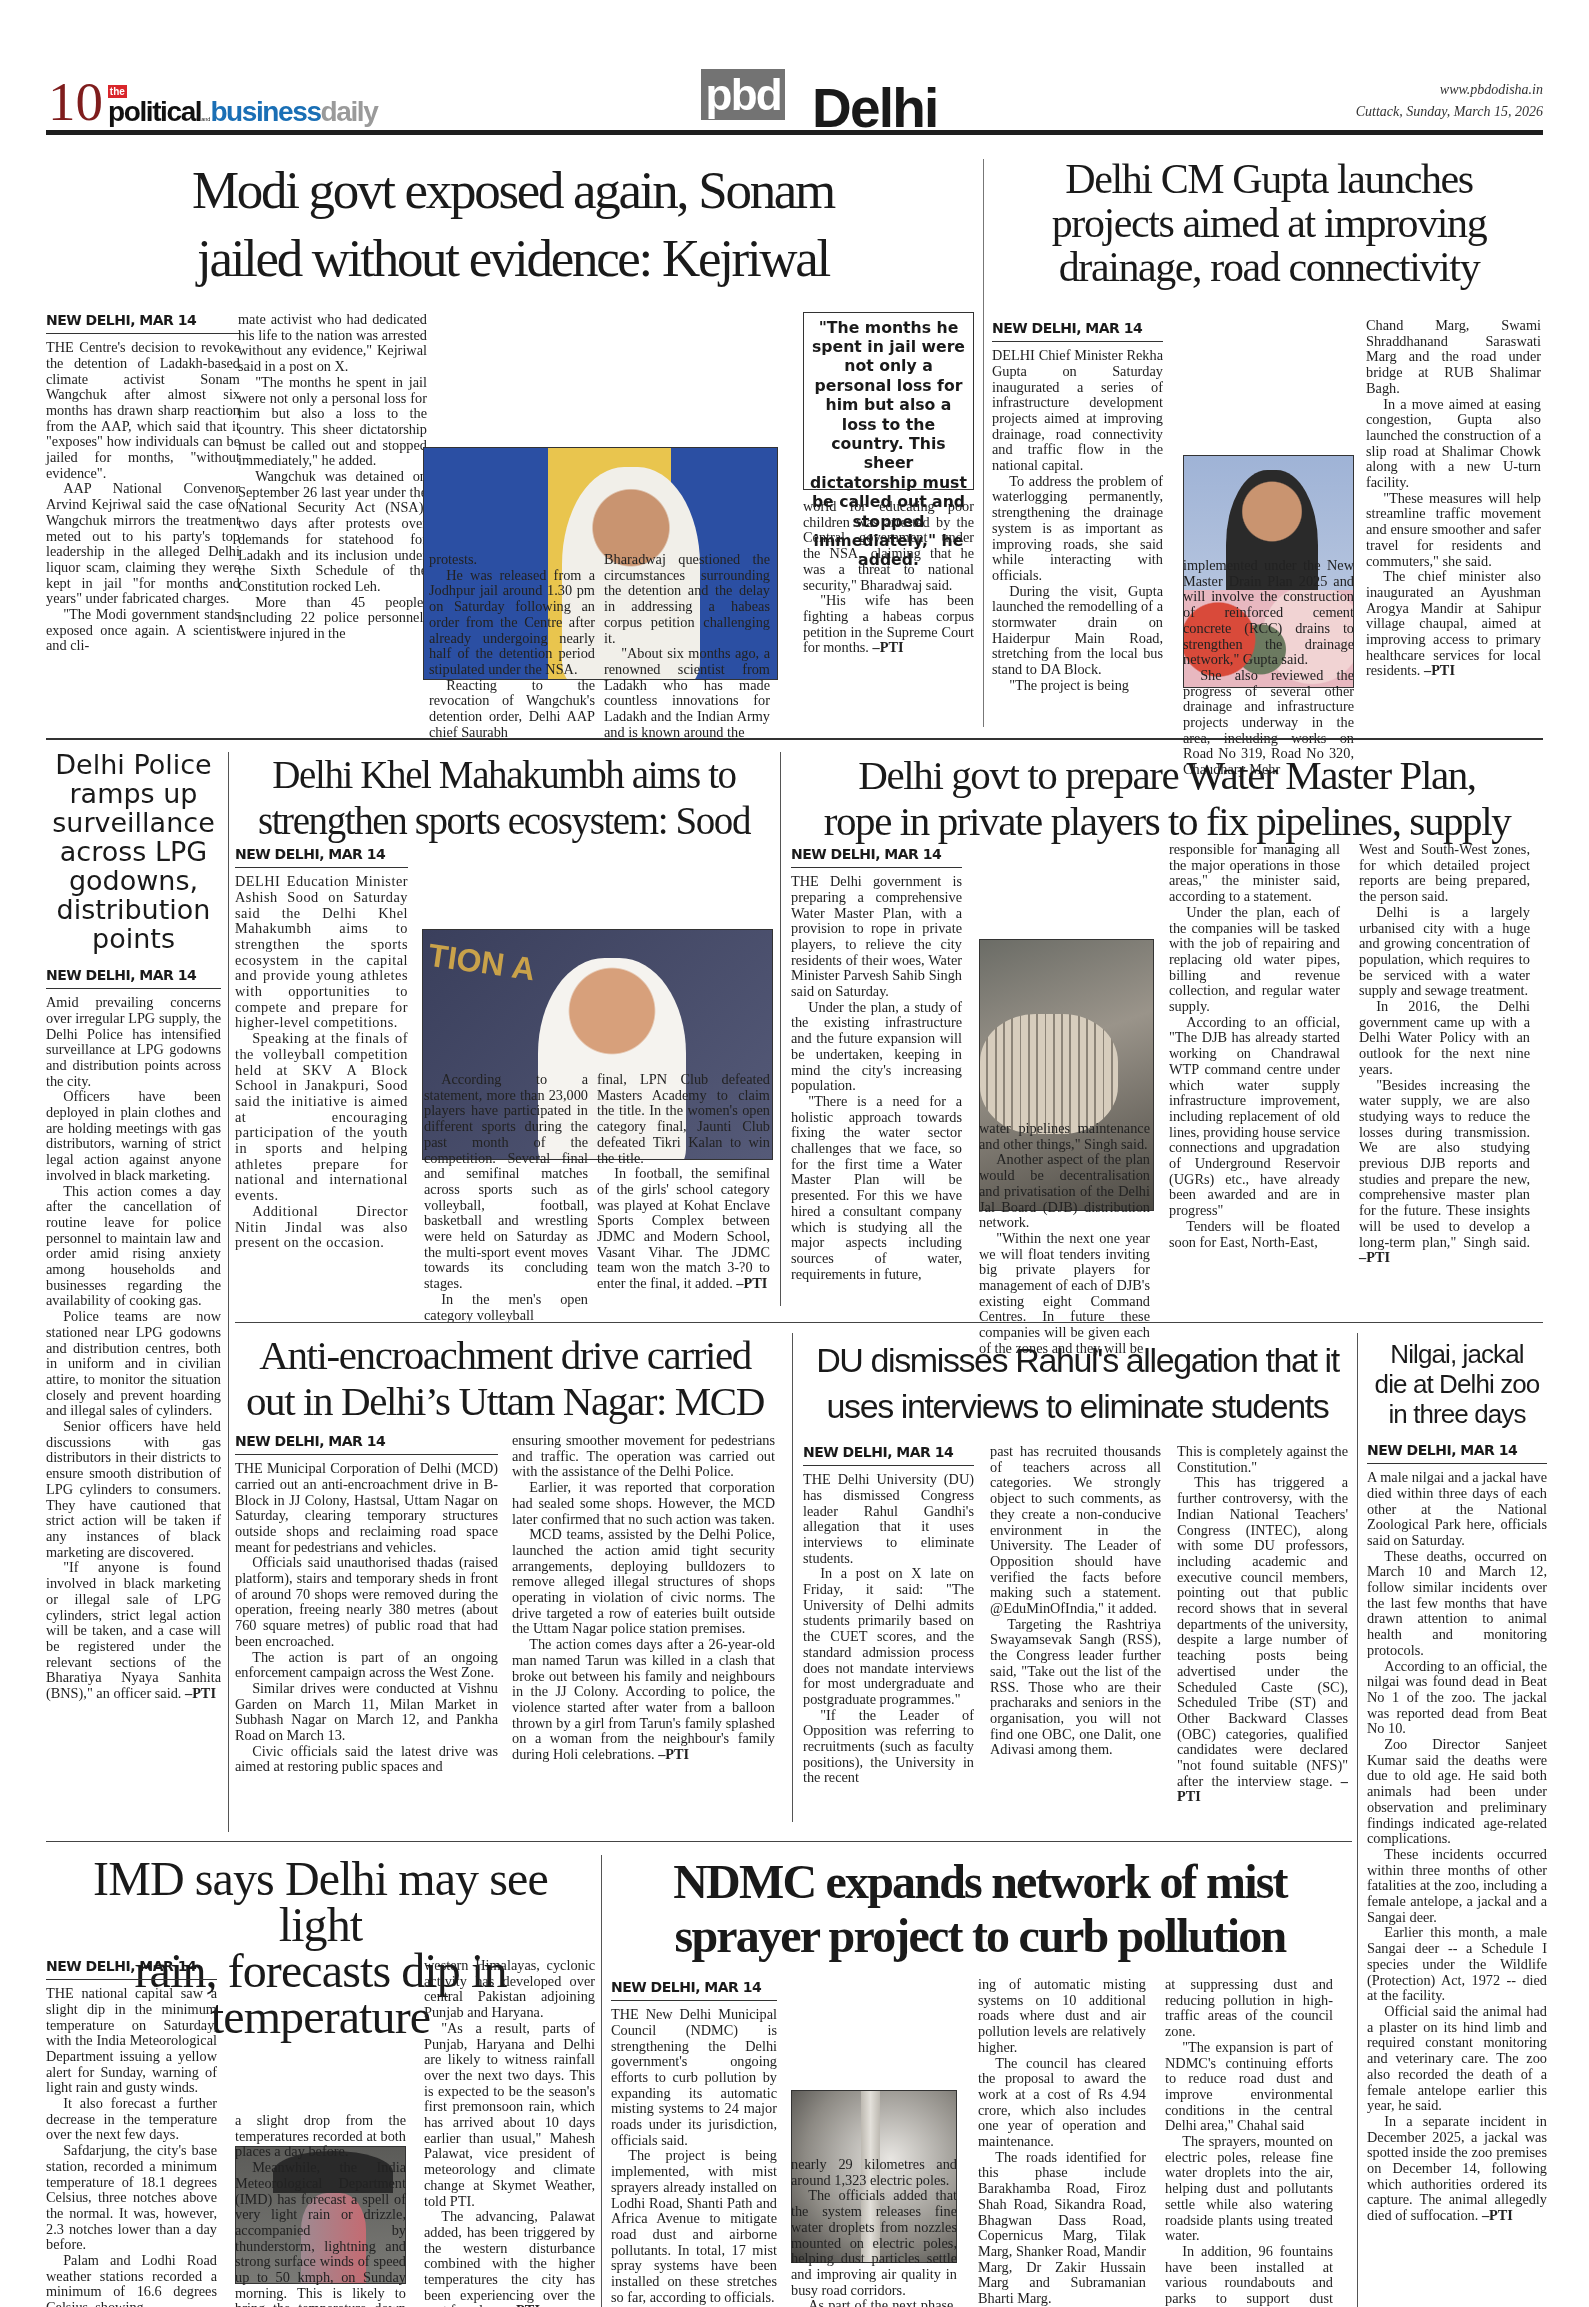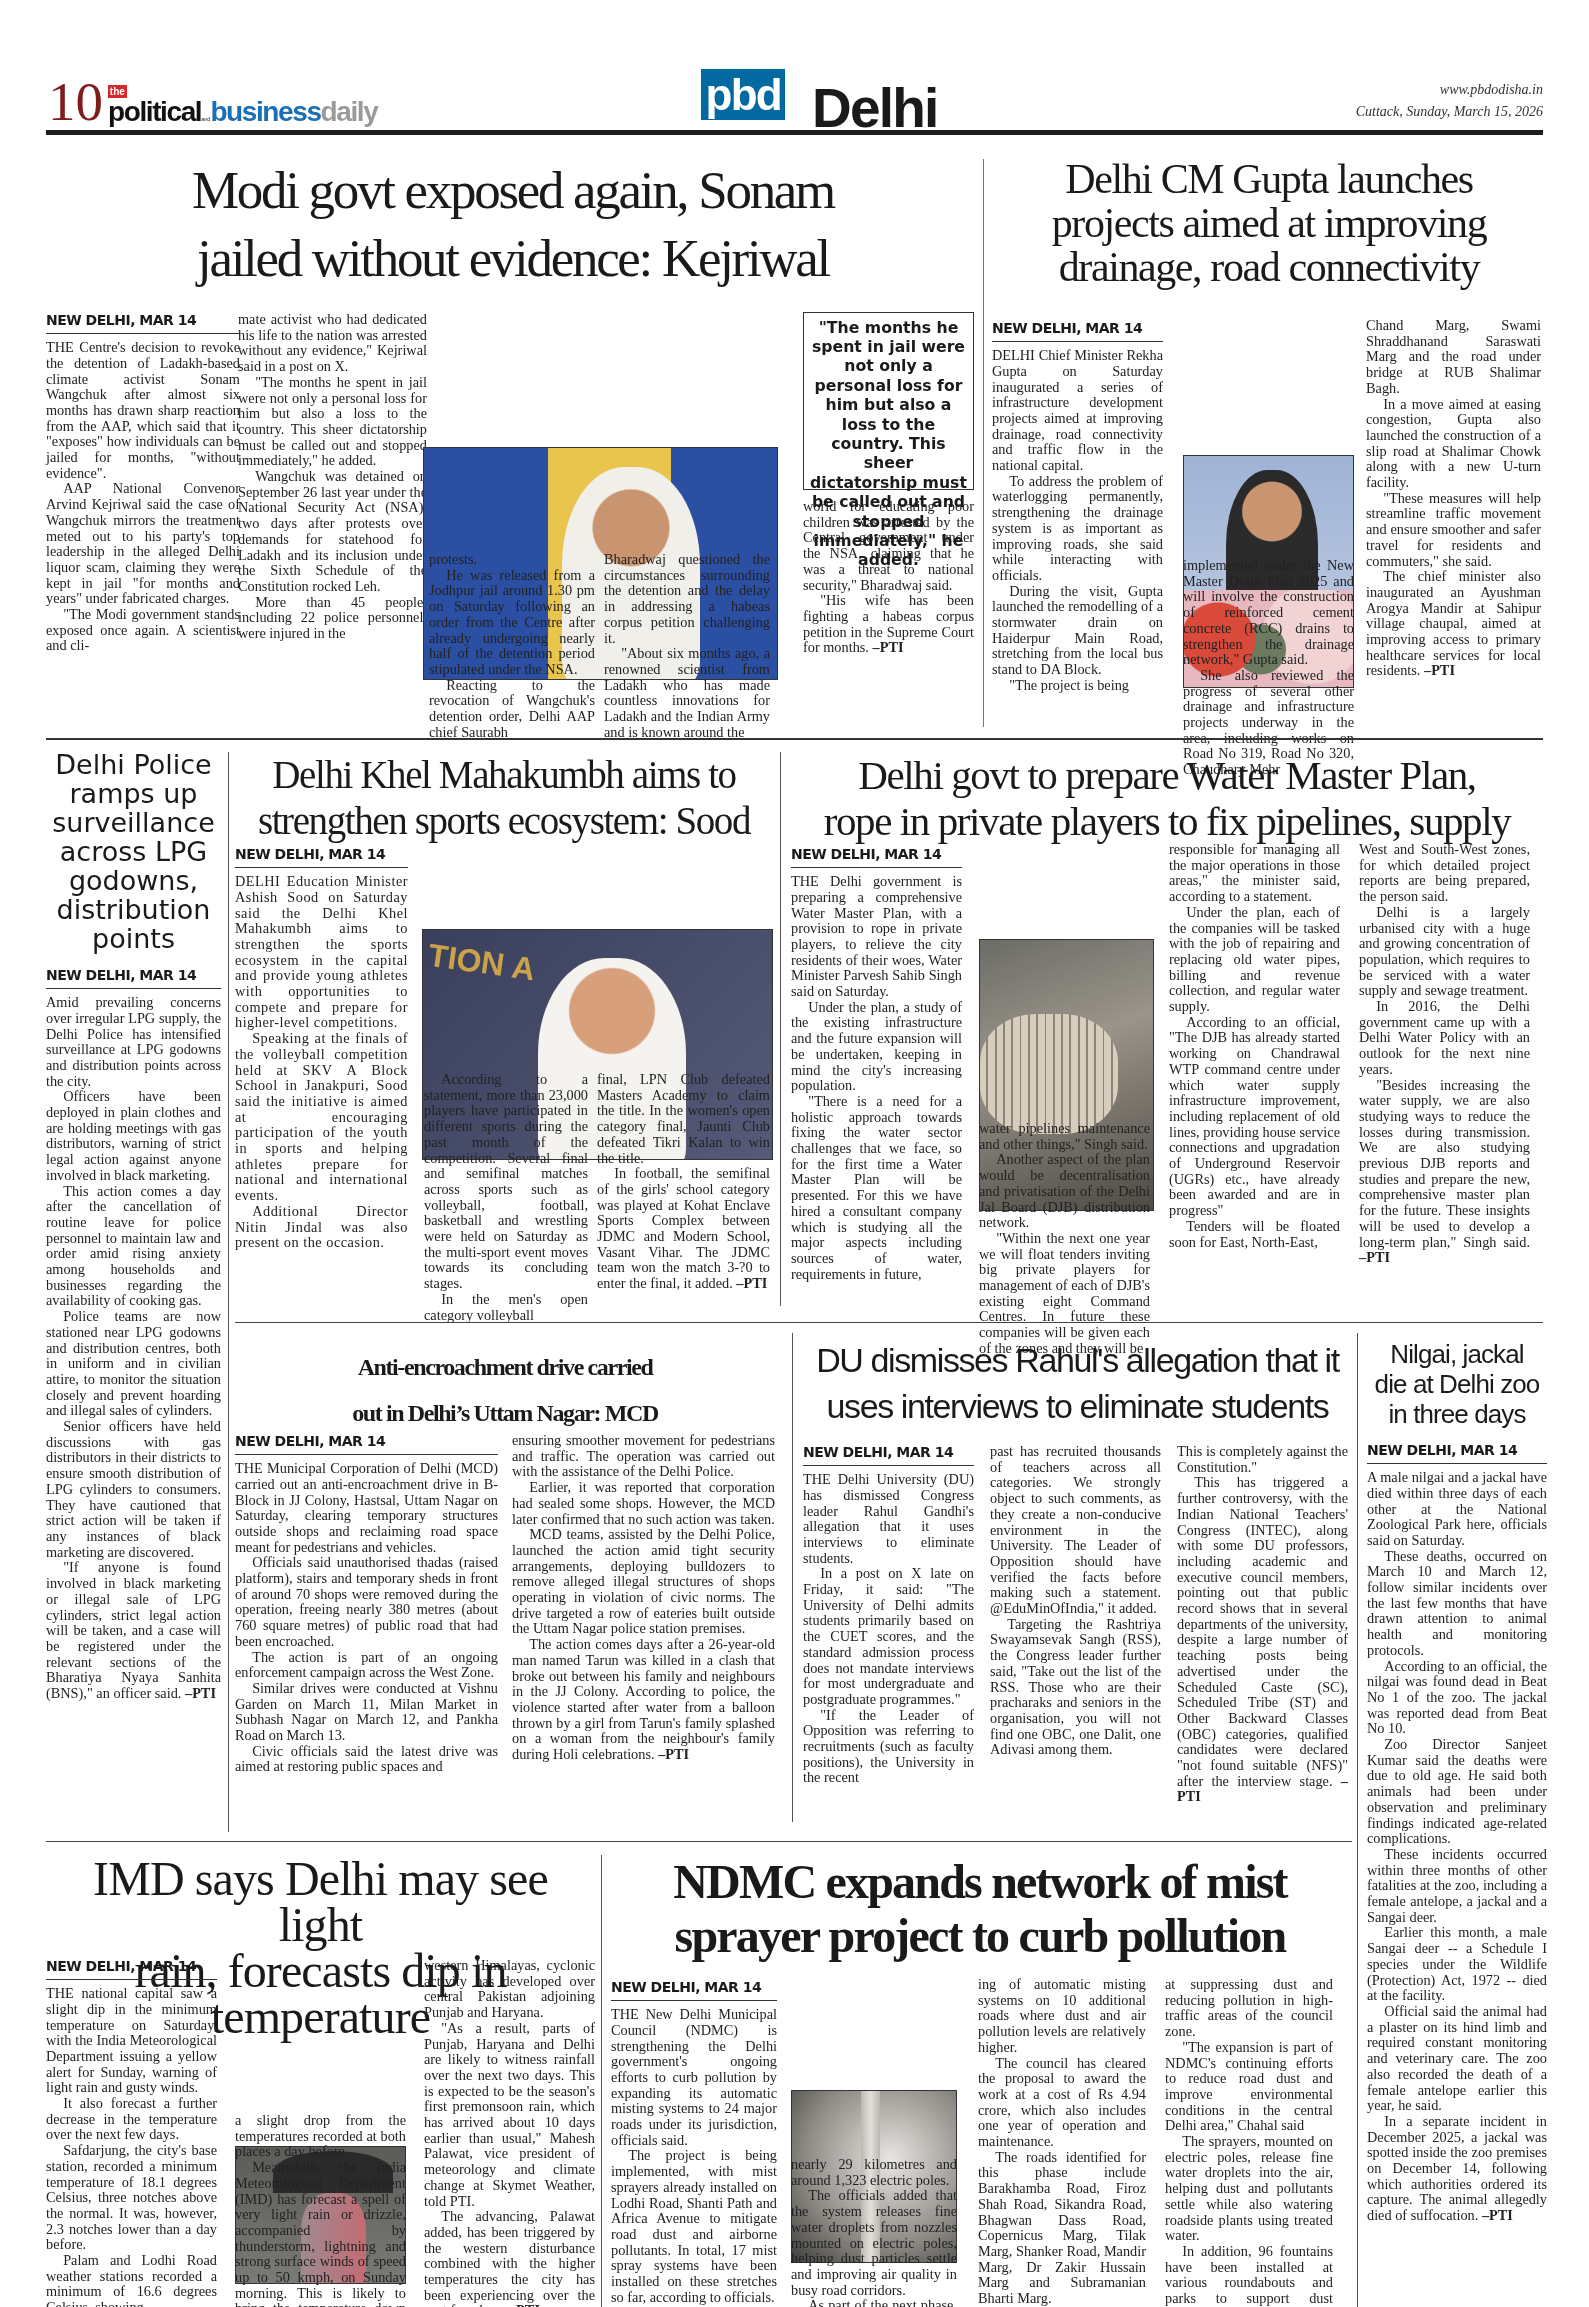--- a/index.html
+++ b/index.html
@@ -14,21 +14,21 @@
 .body{font-size:14.3px;line-height:15.7px;text-align:justify;hyphens:auto;color:#222}
 .body p{text-indent:1.2em}
 .body p.first{text-indent:0}
 .pti{font-weight:bold}
 .photo{border:0.9px solid #333;position:relative;overflow:hidden}
 .quote-box{border:1.4px solid #333;font-family:"DejaVu Sans",sans-serif;font-weight:bold;font-size:18.5px;line-height:22px;text-align:center;padding:4.6px 5.5px}
 
 .pagenum{font-family:"Liberation Serif",serif;font-size:51px;line-height:1;color:#7f1d1d}
 .brand-the{background:#d9262b;color:#fff;font-family:"Liberation Sans",sans-serif;font-weight:bold;font-size:10px;padding:0.9px 1.8px;display:inline-block}
 .brand{font-family:"Liberation Sans",sans-serif;font-weight:bold;font-size:28px;letter-spacing:-1.4px;line-height:1}
-.pbd-logo{background:#0369a1;color:#fff;font-family:"Liberation Sans",sans-serif;font-weight:bold;font-size:42px;letter-spacing:-1.8px;line-height:1;padding:3.7px 4.6px}
+.pbd-logo{background:#737373;color:#fff;font-family:"Liberation Sans",sans-serif;font-weight:bold;font-size:42px;letter-spacing:-1.8px;line-height:1;padding:3.7px 4.6px}
 .section-title{font-family:"Liberation Sans",sans-serif;font-weight:bold;font-size:55px;letter-spacing:-1.8px;line-height:1}
 .meta{font-family:"Liberation Serif",serif;font-style:italic;font-size:14px;text-align:center;color:#333}
 </style>
 </head>
 <body>
 
 <div class="abs" style="left:0;top:0;width:1589px;height:138px">
   <div class="abs pagenum" style="left:48px;top:74px;font-size:55px">10</div>
   <div class="abs" style="left:108px;top:85px">
     <span class="brand-the">the</span><br>
@@ -191,21 +191,21 @@
     <p class="first">West and South-West zones, for which detailed project reports are being prepared, the person said.</p>
     <p>Delhi is a largely urbanised city with a huge and growing concentration of population, which requires to be serviced with a water supply and sewage treatment.</p>
     <p>In 2016, the Delhi government came up with a Delhi Water Policy with an outlook for the next nine years.</p>
     <p><span>"Besides increasing the water supply, we are also studying ways to reduce the losses during transmission. We are also studying previous DJB reports and studies and prepare the new, comprehensive master plan for the future. These insights will be used to develop a long-term plan," Singh said.</span> <span class="pti">–PTI</span></p>
   </div>
 </div>
 
 <div class="rule" style="left:235px;top:1322px;width:1308px;height:1.4px;background:#444"></div>
 
 <div class="abs" style="left:235px;top:1329px;width:540px;height:498px">
-  <div class="hl" style="font-size:24px;letter-spacing:-1.4px;line-height:46px;font-weight:bold;margin-top:15px">
+  <div class="hl" style="font-size:41px;letter-spacing:-1.4px;line-height:46px;font-weight:normal;margin-top:3px">
     <div>Anti-encroachment drive carried</div>
     <div>out in Delhi’s Uttam Nagar: MCD</div>
   </div>
   <div class="abs" style="left:0;top:104px;width:263px">
     <div class="dateline">NEW DELHI, MAR 14</div>
     <div class="body">
       <p class="first">THE Municipal Corporation of Delhi (MCD) carried out an anti-encroachment drive in B-Block in JJ Colony, Hastsal, Uttam Nagar on Saturday, clearing temporary structures outside shops and reclaiming road space meant for pedestrians and vehicles.</p>
       <p>Officials said unauthorised thadas (raised platform), stairs and temporary sheds in front of around 70 shops were removed during the operation, freeing nearly 380 metres (about 760 square metres) of public road that had been encroached.</p>
       <p>The action is part of an ongoing enforcement campaign across the West Zone.</p>
       <p>Similar drives were conducted at Vishnu Garden on March 11, Milan Market in Subhash Nagar on March 12, and Pankha Road on March 13.</p>

